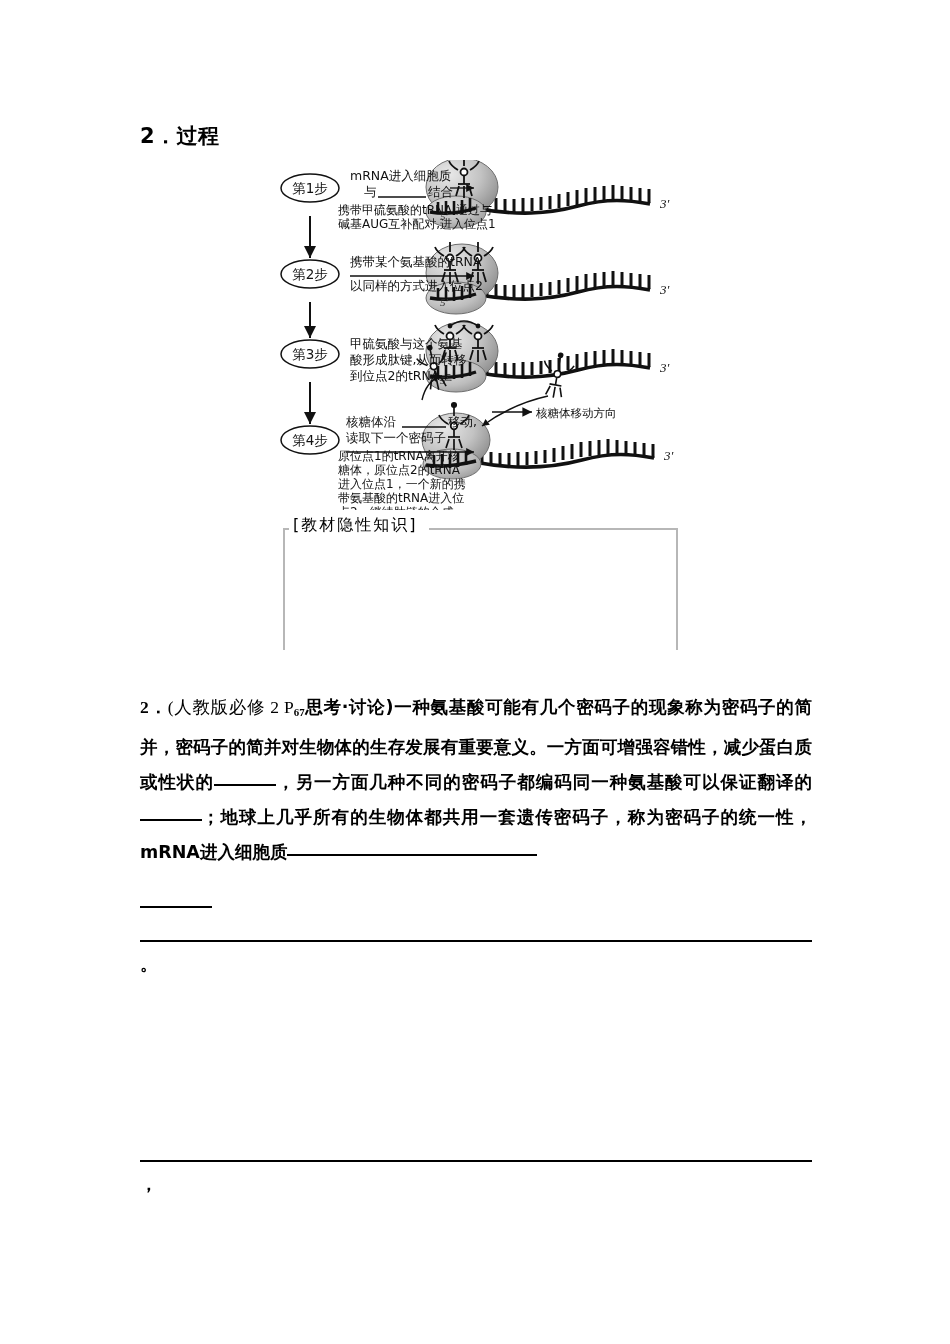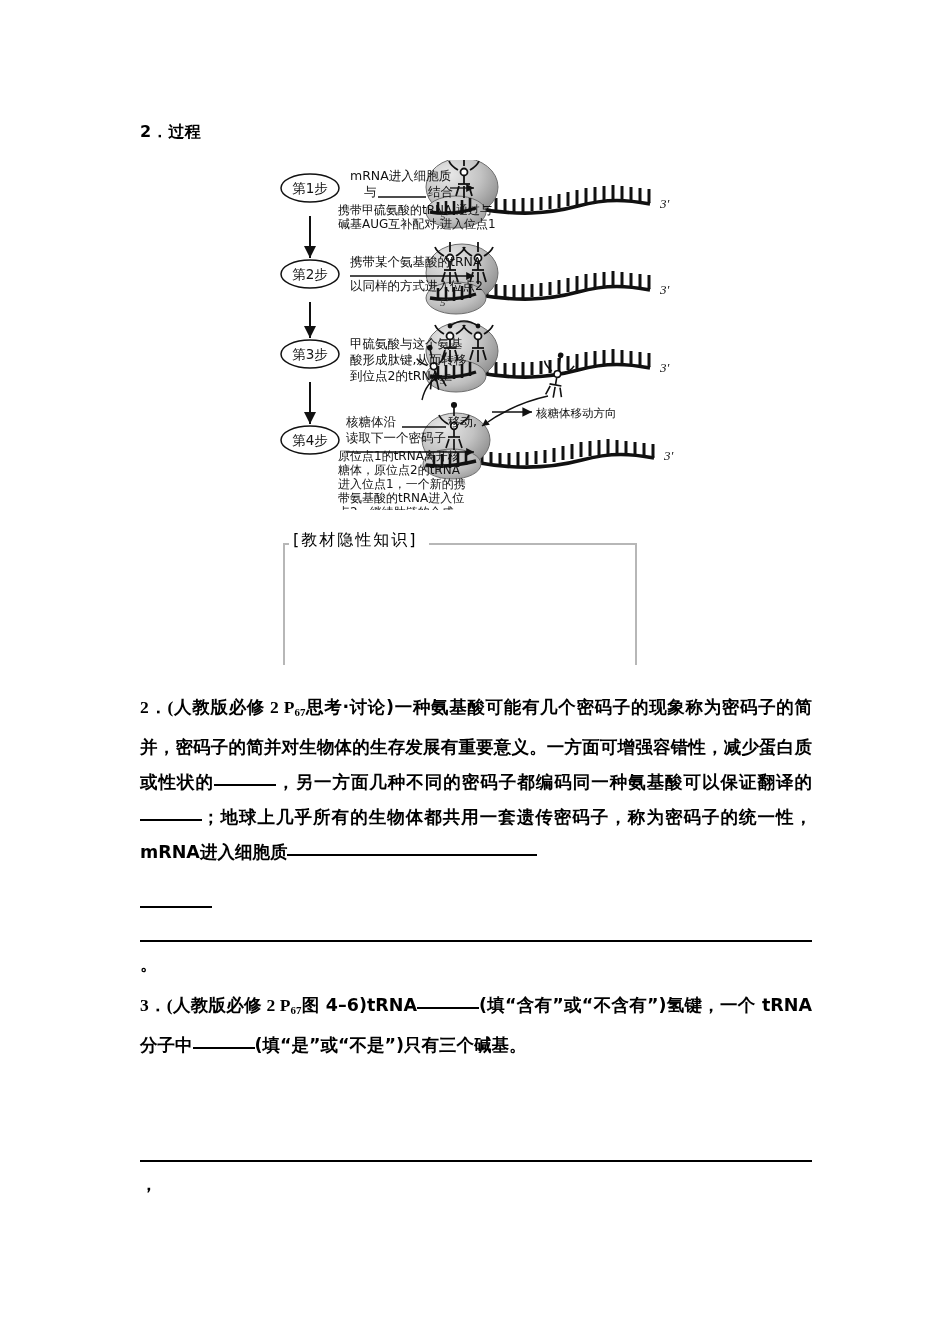--- a/index.html
+++ b/index.html
@@ -20,42 +20,41 @@
     inset: 0;
   }
 
   
   .heading {
     position: absolute;
     left: 140px;
     top: 122px;
     font-family: "DejaVu Sans", "Liberation Sans", sans-serif;
     font-weight: bold;
-    font-size: 16px;
+    font-size: 21px;
     letter-spacing: 0.5px;
   }
 
   
   .diagram {
     position: absolute;
     left: 278px;
     top: 160px;
     width: 420px;
     height: 350px;
   }
   .diagram svg { display: block; }
 
   
   .hk-box {
     position: absolute;
     left: 283px;
     top: 528px;
-    width: 354px;
+    width: 395px;
     height: 122px;
-    margin-top: 15px;
   }
   .hk-rail {
     position: absolute;
     top: 0;
     width: 2px;
     height: 122px;
     background: #b7b7b7;
   }
   .hk-rail.left  { left: 0; }
   .hk-rail.right { right: 0; }
@@ -102,21 +101,21 @@
   .q2 { top: 690px; }
   .q3 { top: 988px; }
   .q4 { top: 1058px; }
 
   .num {
     font-family: "Liberation Serif", "DejaVu Serif", serif;
     font-weight: bold;
   }
   .ser {
     font-family: "Liberation Serif", "DejaVu Serif", serif;
-    font-weight: bold;
+    font-weight: normal;
   }
   sub {
     font-size: 0.62em;
     vertical-align: -0.28em;
     font-family: "Liberation Serif", "DejaVu Serif", serif;
   }
   .blank-s {
     display: inline-block;
     width: 62px;
     border-bottom: 2px solid #000;
@@ -476,20 +475,17 @@
     <div class="hk-label">[教材隐性知识]</div>
   </div>
 
   <div class="qblock q2">
     <span class="num">2．</span><span class="ser">(人教版必修 2 P</span><sub>67</sub><span>思考·讨论)</span><span>一种氨基酸可能有几个密码子的现象称为密码子的简并，密码子的简并对生物体的生存发展有重要意义。一方面可增强容错性，减少蛋白质或性状的</span><span class="blank-s"></span><span>，另一方面几种不同的密码子都编码同一种氨基酸可以保证翻译的</span><span class="blank-s"></span><span>；地球上几乎所有的生物体都共用一套遗传密码子，称为密码子的统一性，mRNA进入细胞质</span><span class="u-rest" style="width:250px"></span>
   </div>
   <div class="blank-line" style="top:906px; width:72px;"></div>
   <div class="blank-line" style="top:940px; width:672px;"></div>
   <div class="tail" style="top:952px;">。</div>
 
-  <div class="qblock q3">
-    <span class="num">3．</span><span class="ser">(人教版必修 2 P</span><sub>67</sub><span>图 4–6)</span><span>tRNA</span><span class="blank-s"></span><span>(填“含有”或“不含有”)氢键，一个 tRNA 分子中</span><span class="blank-s"></span><span>(填“是”或“不是”)只有三个碱基。</span>
-  </div>
 
   <div class="blank-line" style="top:1160px; width:672px;"></div>
   <div class="tail" style="top:1172px;">，</div>
 
 </div>
 
 </body></html>

